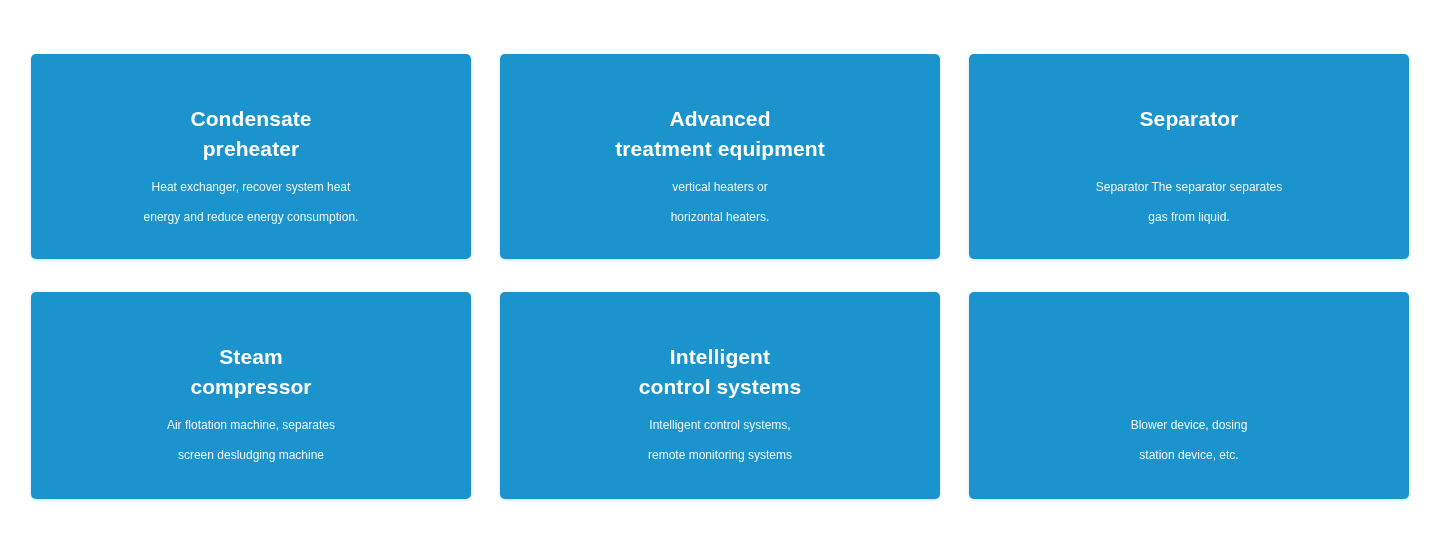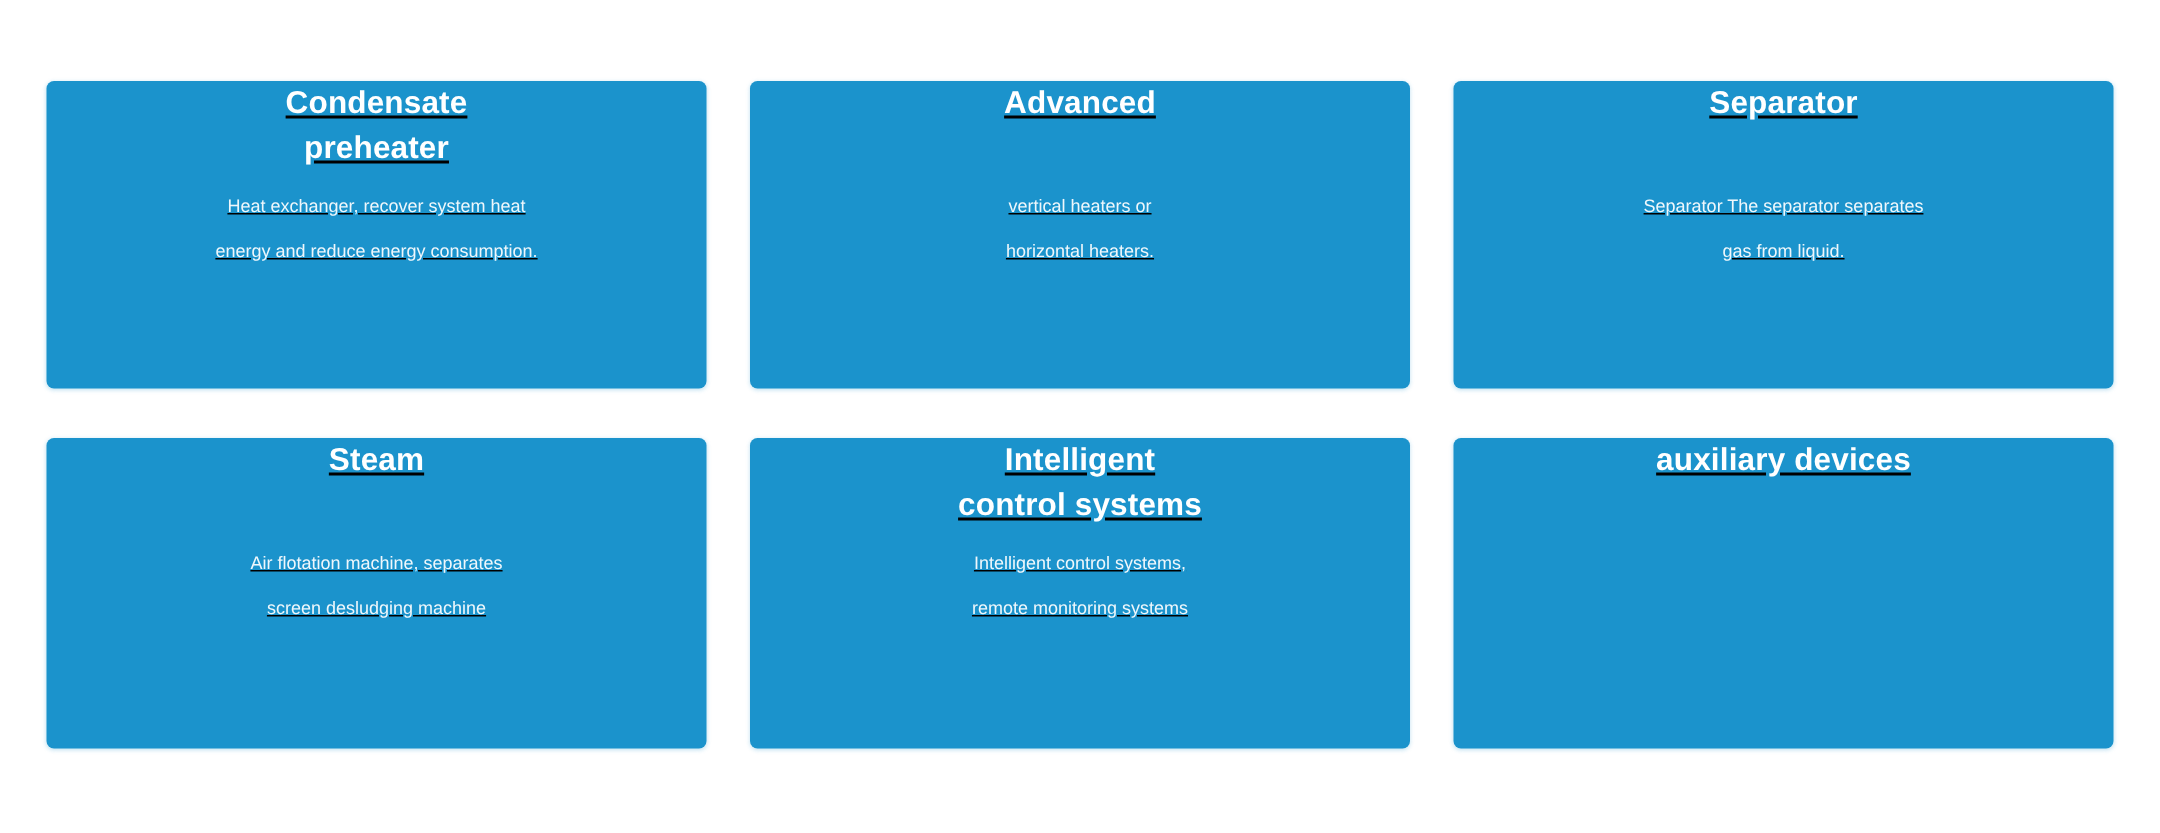--- a/index.html
+++ b/index.html
@@ -27,24 +27,24 @@
   }
 
   .card {
     background: #1b93cc;
     border-radius: 5px;
     box-shadow: 0 1px 3px rgba(27, 147, 204, 0.28);
     display: flex;
     flex-direction: column;
     align-items: center;
     justify-content: flex-start;
+    padding-top: 50px;
     box-sizing: border-box;
     text-align: center;
     overflow: hidden;
-    text-decoration: underline;
   }
 
   .card-title {
     font-size: 21px;
     font-weight: bold;
     color: #ffffff;
     line-height: 30px;
     letter-spacing: 0.1px;
     min-height: 60px;
     width: 100%;
@@ -83,20 +83,21 @@
     </div>
     <div class="card-desc">
       <span class="dline">Heat exchanger, recover system heat</span>
       <span class="dline">energy and reduce energy consumption.</span>
     </div>
   </div>
 
   <div class="card">
     <div class="card-title">
       <span class="tline">Advanced</span>
+      <span class="tline">treatment equipment</span>
     </div>
     <div class="card-desc">
       <span class="dline">vertical heaters or</span>
       <span class="dline">horizontal heaters.</span>
     </div>
   </div>
 
   <div class="card">
     <div class="card-title">
       <span class="tline">Separator</span>
@@ -104,37 +105,41 @@
     </div>
     <div class="card-desc">
       <span class="dline">Separator The separator separates</span>
       <span class="dline">gas from liquid.</span>
     </div>
   </div>
 
   <div class="card">
     <div class="card-title">
       <span class="tline">Steam</span>
+      <span class="tline">compressor</span>
     </div>
     <div class="card-desc">
       <span class="dline">Air flotation machine, separates</span>
       <span class="dline">screen desludging machine</span>
     </div>
   </div>
 
   <div class="card">
     <div class="card-title">
       <span class="tline">Intelligent</span>
       <span class="tline">control systems</span>
     </div>
     <div class="card-desc">
       <span class="dline">Intelligent control systems,</span>
       <span class="dline">remote monitoring systems</span>
     </div>
   </div>
 
   <div class="card">
     <div class="card-title">
-      <span class="tline">auxiliary devices</span>
+    </div>
+    <div class="card-desc">
+      <span class="dline">Blower device, dosing</span>
+      <span class="dline">station device, etc.</span>
     </div>
   </div>
 
 </div>
 
 </body></html>

